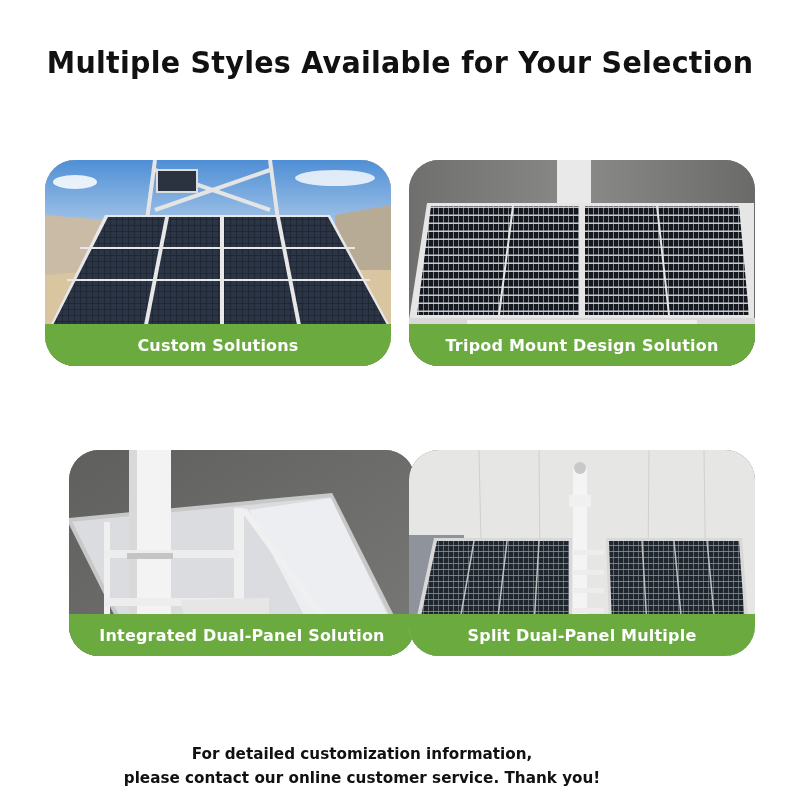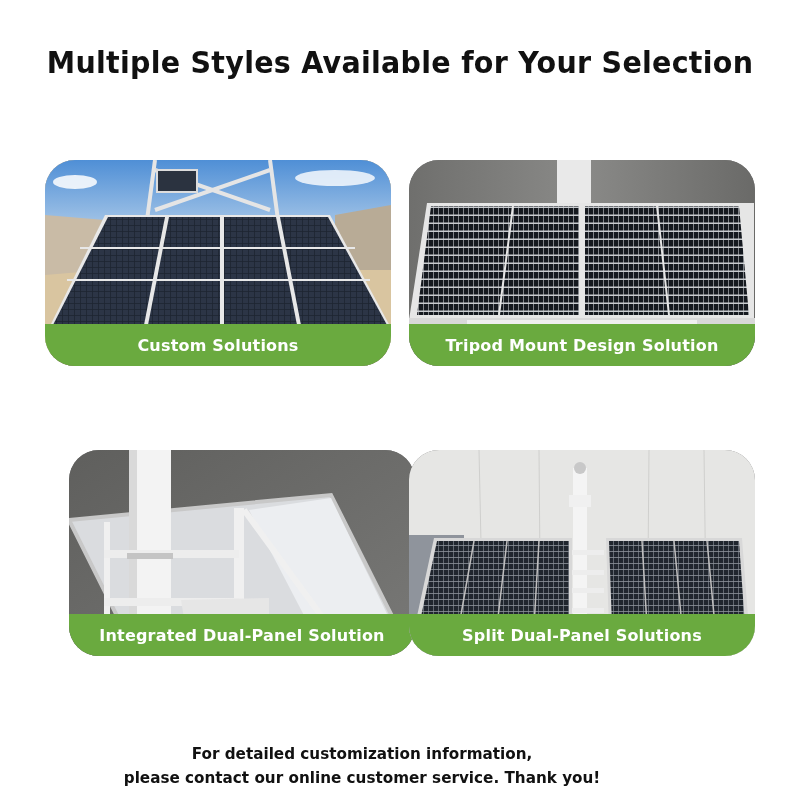--- a/index.html
+++ b/index.html
@@ -191,19 +191,19 @@
           <line x1="98" y1="91" x2="88" y2="176"></line>
           <line x1="130" y1="91" x2="125" y2="176"></line>
         <line x1="233" y1="91" x2="238" y2="176"></line>
           <line x1="265" y1="91" x2="273" y2="176"></line>
           <line x1="298" y1="91" x2="306" y2="176"></line>
       </g>
       <rect x="146" y="188" width="54" height="44" fill="#ededed"></rect>
       <rect x="150" y="196" width="10" height="6" fill="#3a8fd8"></rect>
     </svg>
   </div>
-  <div class="label">Split Dual-Panel Solutions</div>
+  <div class="label">Split Dual-Panel Multiple</div>
 </div>
 
 <div class="footer">
   <div>For detailed customization information,</div>
   <div>please contact our online customer service. Thank you!</div>
 </div>
 
 </body></html>

